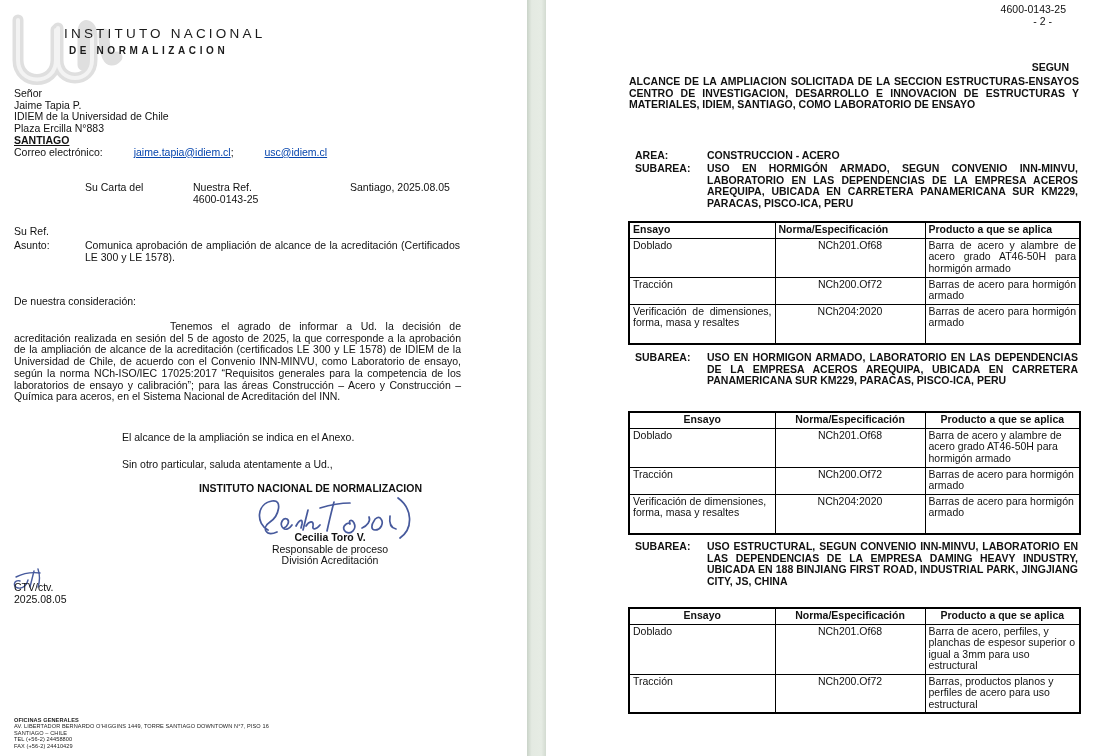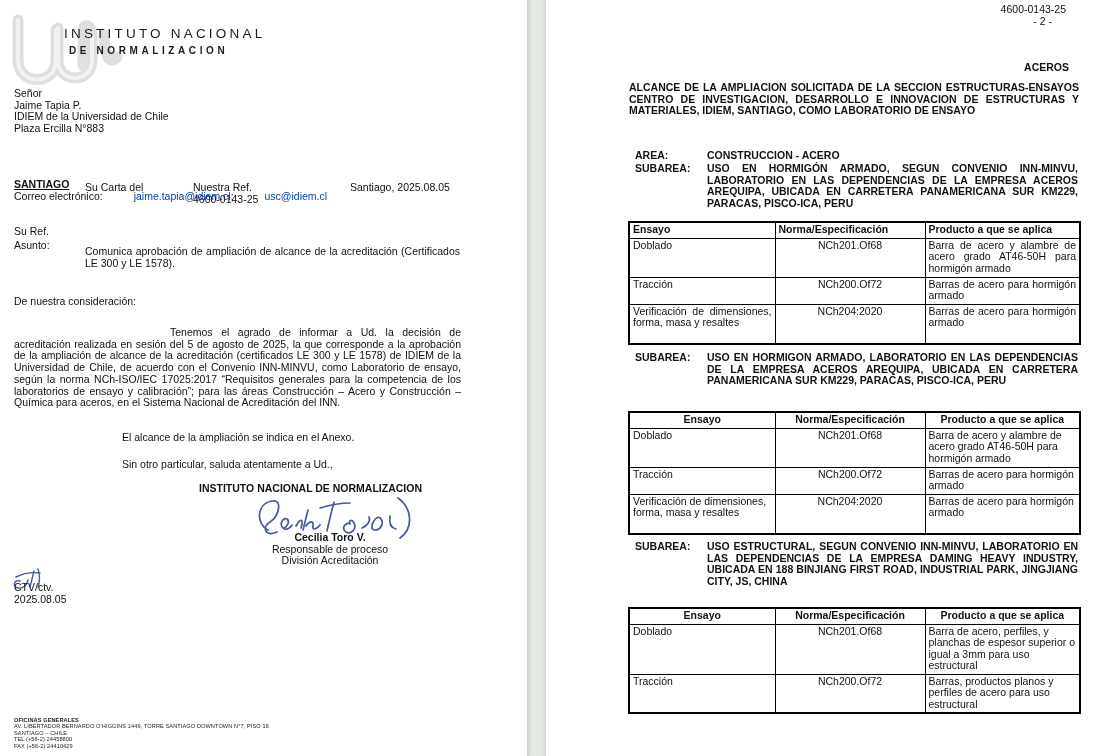--- a/index.html
+++ b/index.html
@@ -10,25 +10,25 @@
   }
   .page{position:absolute;top:0;height:756px;background:#fff;}
   .page-left{left:0;width:527px;}
   .page-right{left:546px;width:553px;}
   .divider{
     position:absolute;top:0;left:527px;width:19px;height:756px;
     background:linear-gradient(to right,#c9d3c8 0%,#e4eae2 25%,#e6ece4 75%,#d3dbd1 100%);
   }
   .abs{position:absolute;}
   .b{font-weight:bold;}
-  .just{text-align:justify;margin-top:6px;}
+  .just{text-align:justify;}
   .ctr{text-align:center;}
   .rt{text-align:right;}
-  .u{text-decoration:underline;margin-top:44px;}
-  a.email{color:#0645ad;cursor:pointer;padding-left:28px;}
+  .u{text-decoration:underline;}
+  a.email{color:#0645ad;text-decoration:underline;cursor:pointer;padding-left:28px;}
   
   .lh1{font-size:13.5px;letter-spacing:3.2px;color:#1b1b1b;}
   .lh2{font-size:10px;font-weight:bold;letter-spacing:3.6px;color:#1b1b1b;}
   
   .footer{font-size:5.6px;line-height:6.4px;color:#222;letter-spacing:.1px;}
   
   table.annex{border-collapse:collapse;border:2px solid #000;table-layout:fixed;width:451px;}
   table.annex th,table.annex td{
     border:1px solid #000;padding:1px 3px 2px 3px;vertical-align:top;
     font-size:10.5px;line-height:11.5px;
@@ -139,21 +139,21 @@
   </div>
 </div>
 
 <div class="divider"></div>
 
 <div class="page page-right">
 
   <div class="abs rt" style="right:33px;top:4px;">4600-0143-25</div>
   <div class="abs rt" style="right:47px;top:16px;">- 2 -</div>
 
-  <div class="abs b rt" style="right:30px;top:62px;">ACEROS</div>
+  <div class="abs b rt" style="right:30px;top:62px;">SEGUN</div>
   <div class="abs b just" style="left:83px;top:76px;width:450px;">ALCANCE DE LA AMPLIACION SOLICITADA DE LA SECCION ESTRUCTURAS-ENSAYOS CENTRO DE INVESTIGACION, DESARROLLO E INNOVACION DE ESTRUCTURAS Y MATERIALES, IDIEM, SANTIAGO, COMO LABORATORIO DE ENSAYO</div>
 
   <div class="abs b" style="left:89px;top:150px;">AREA:</div>
   <div class="abs b" style="left:161px;top:150px;">CONSTRUCCION - ACERO</div>
 
   <div class="abs sub-label" style="left:89px;top:163px;">SUBAREA:</div>
   <div class="abs sub-text" style="left:161px;top:163px;width:371px;">USO EN HORMIGÓN ARMADO, SEGUN CONVENIO INN-MINVU, LABORATORIO EN LAS DEPENDENCIAS DE LA EMPRESA ACEROS AREQUIPA, UBICADA EN CARRETERA PANAMERICANA SUR KM229, PARACAS, PISCO-ICA, PERU</div>
 
   <table class="annex t1 abs" style="left:82px;top:221px;">
     <colgroup>

